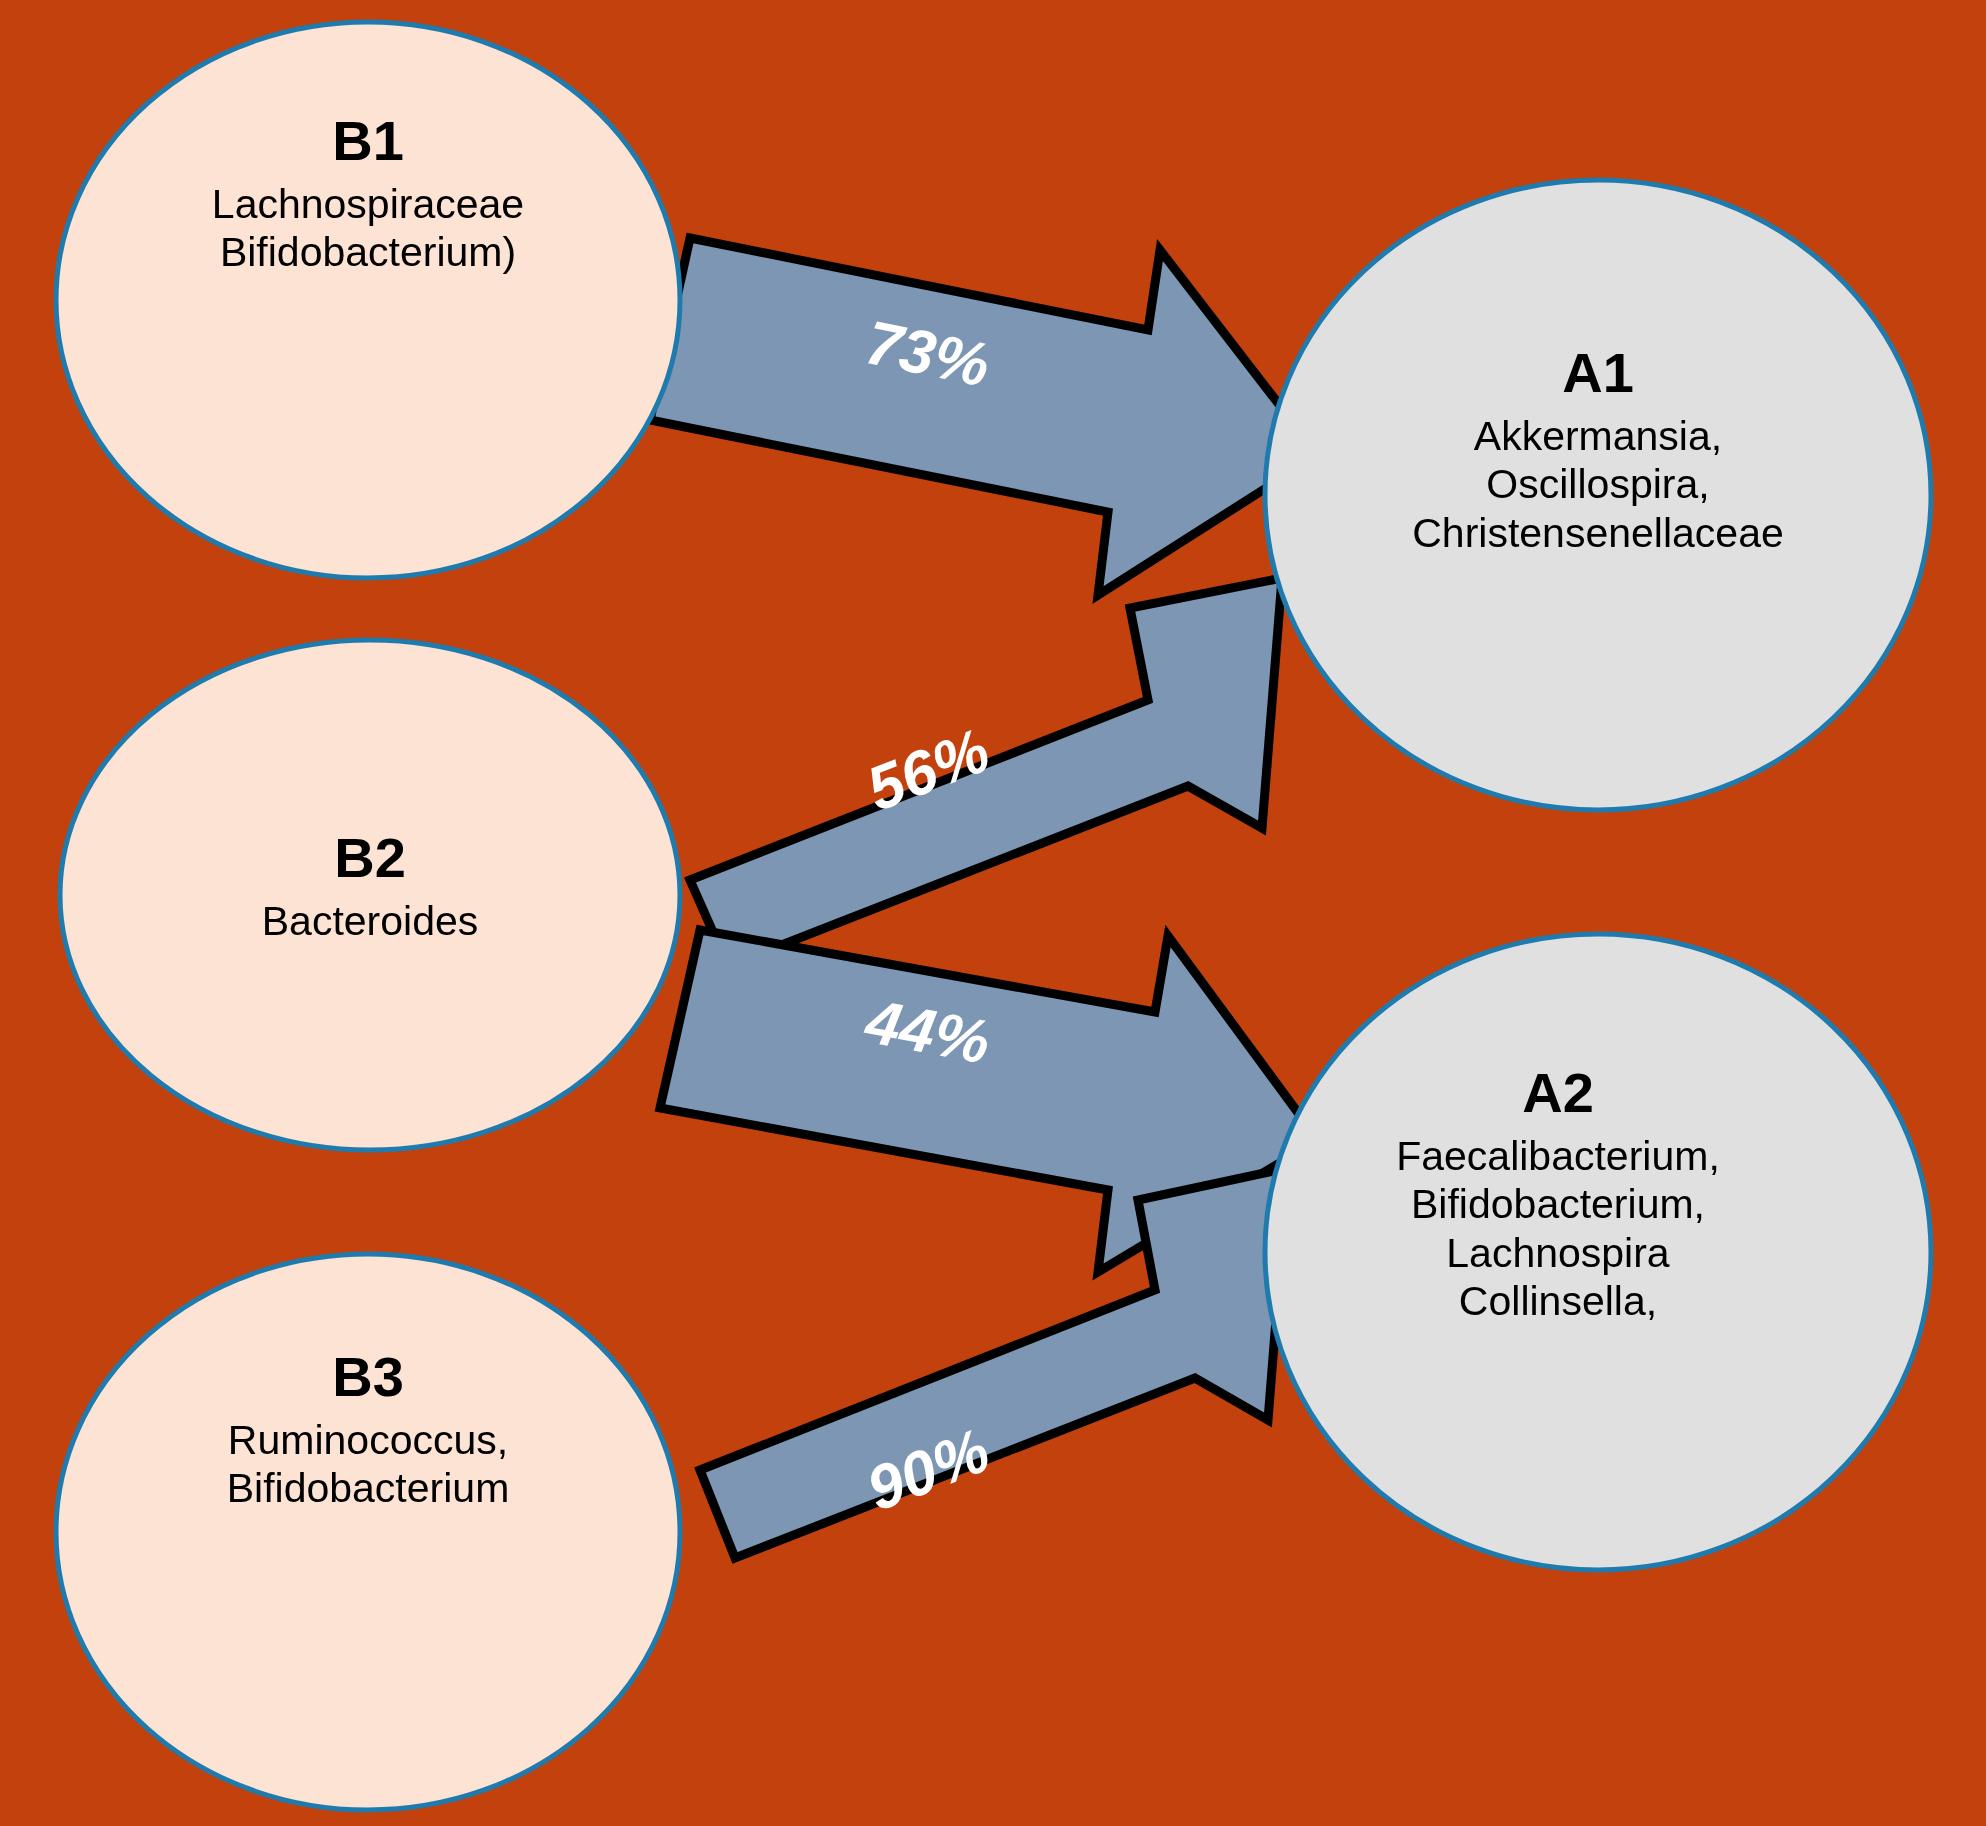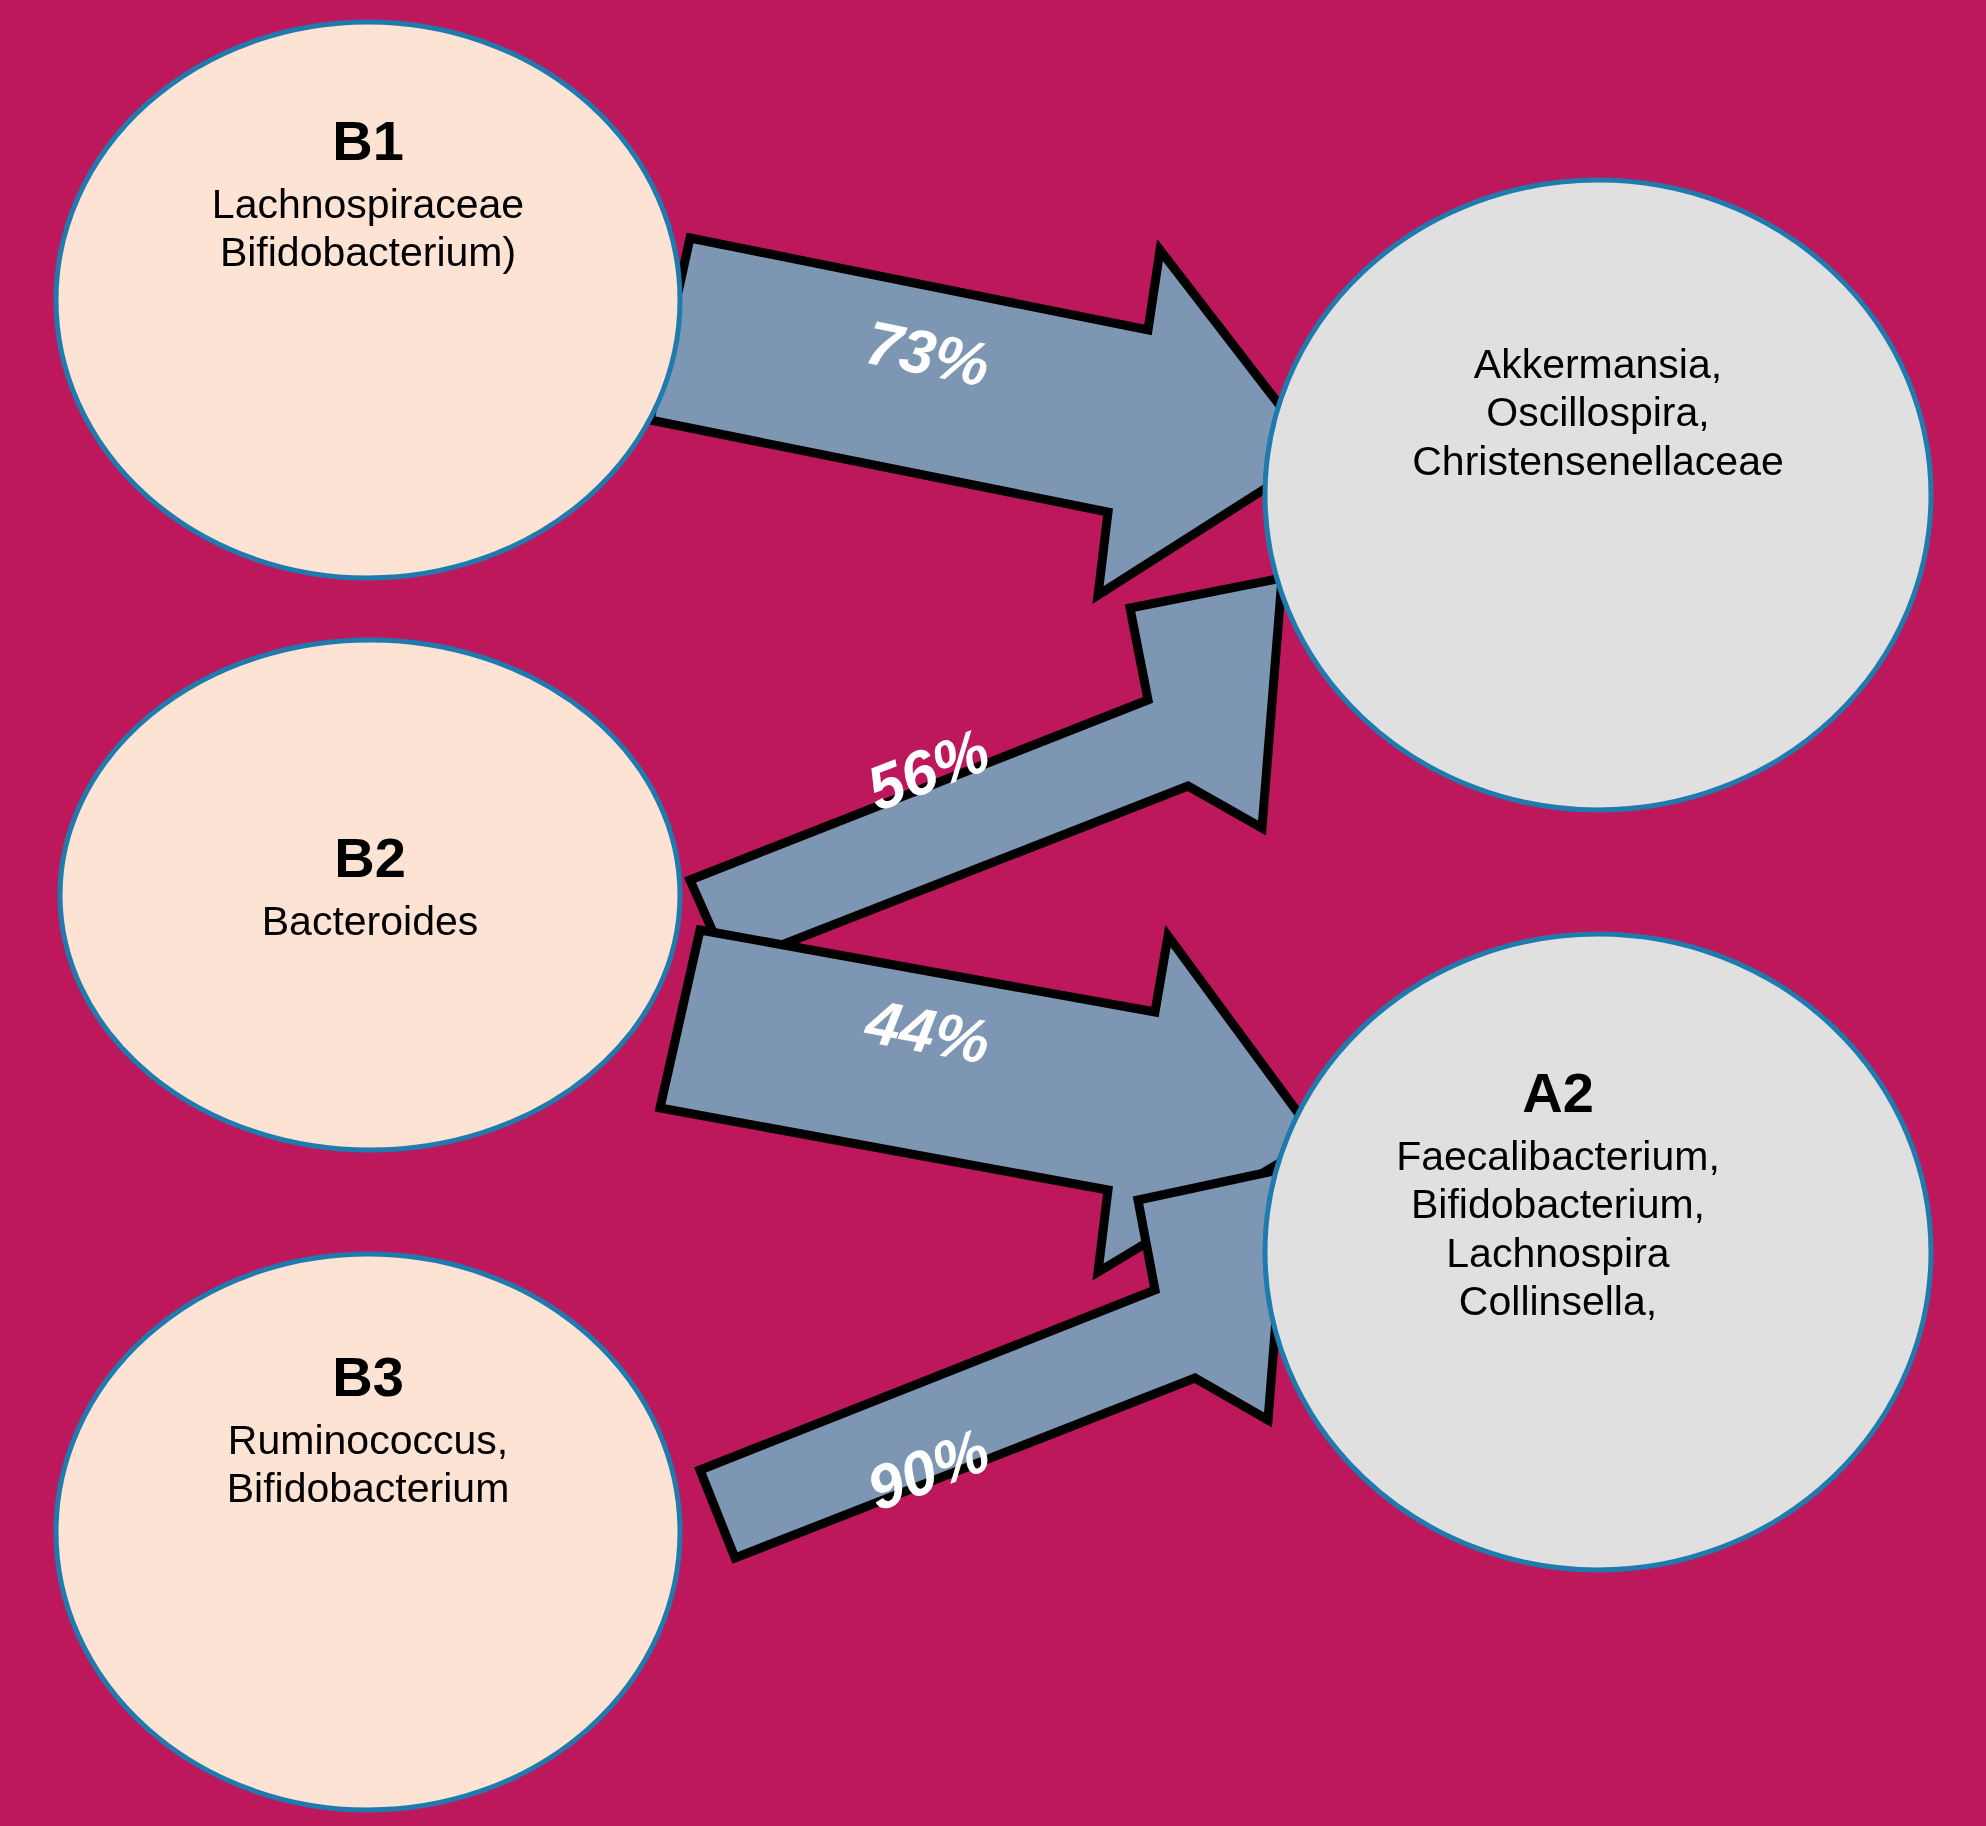--- a/index.html
+++ b/index.html
@@ -1,18 +1,18 @@
 <!DOCTYPE html>
 <html><head>
 <meta charset="utf-8">
 <style>
   html,body{margin:0;padding:0;background:#ffffff;}
   body{width:1986px;height:1826px;overflow:hidden;
        font-family:"Liberation Sans","DejaVu Sans",sans-serif;}
-  #stage{position:relative;width:1986px;height:1826px;background:#be185d;}
+  #stage{position:relative;width:1986px;height:1826px;background:#c2410c;}
   svg.layer{position:absolute;left:0;top:0;width:1986px;height:1826px;}
   .node-label{position:absolute;text-align:center;color:#000;
               line-height:1.18;pointer-events:none;}
   .node-title{font-weight:bold;font-size:56px;display:block;margin-bottom:6px;}
   .node-sub{font-size:41px;display:block;}
   .ital{}
   .arrow-label{position:absolute;color:#ffffff;font-weight:bold;
                font-size:62px;font-style:italic;letter-spacing:0px;
                white-space:nowrap;pointer-events:none;}
 </style>
@@ -57,20 +57,21 @@
     <span class="node-sub ital">Bacteroides</span>
   </div>
 
   <div class="node-label" style="left:118px;top:1344px;width:500px;">
     <span class="node-title">B3</span>
     <span class="node-sub ital">Ruminococcus,</span>
     <span class="node-sub ital">Bifidobacterium</span>
   </div>
 
   <div class="node-label" style="left:1288px;top:340px;width:620px;">
+    <span class="node-title">A1</span>
     <span class="node-sub ital">Akkermansia,</span>
     <span class="node-sub ital">Oscillospira,</span>
     <span class="node-sub">Christensenellaceae</span>
   </div>
 
   <div class="node-label" style="left:1248px;top:1060px;width:620px;text-align:center;">
     <span class="node-title">A2</span>
     <span class="node-sub ital">Faecalibacterium,</span>
     <span class="node-sub ital">Bifidobacterium,</span>
     <span class="node-sub ital">Lachnospira</span>

